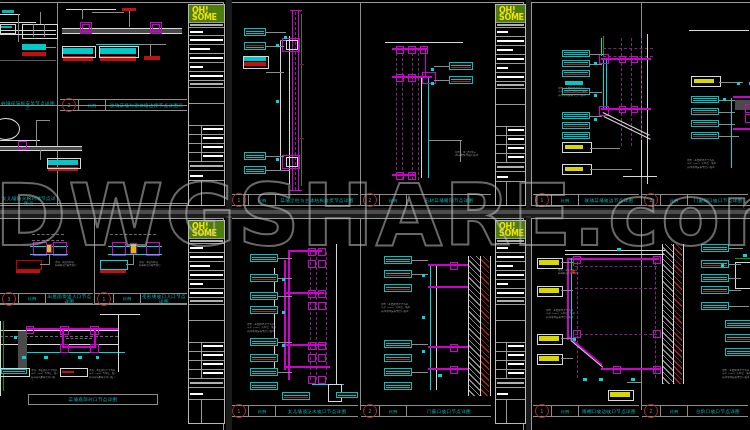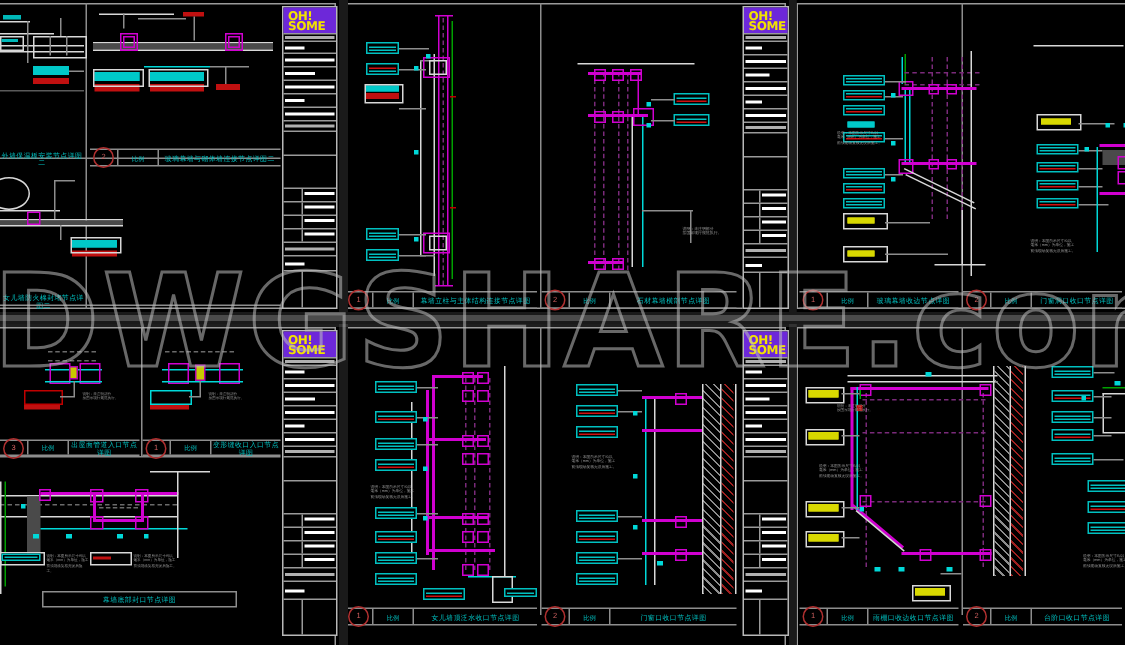--- a/index.html
+++ b/index.html
@@ -56,21 +56,21 @@
         display:flex;align-items:center;justify-content:center;
         font-size:5px;color:#d06060;flex:0 0 auto;margin:0 2px;}
   .tscale{flex:0 0 auto;width:26px;text-align:center;font-size:4.2px;color:#00c0c0;
           border-left:1px solid #8d8d8d;border-right:1px solid #8d8d8d;
           height:100%;display:flex;align-items:center;justify-content:center;}
   .ttitle{flex:1;text-align:center;font-size:4.6px;color:#00c0c0;letter-spacing:.3px;}
 
   
   .tblock{position:absolute;border:1px solid #b8b8b8;background:#000;
           display:flex;flex-direction:column;box-sizing:border-box;}
-  .logo{background:#6d28d9;text-align:left;padding:2px 2px 1px 3px;}
+  .logo{background:#4d7c0f;text-align:left;padding:2px 2px 1px 3px;}
   .logo span{display:block;color:#f2e300;font-weight:bold;font-size:8px;line-height:7px;
              letter-spacing:-.3px;font-family:"DejaVu Sans",sans-serif;}
   .tbrow{border-top:1px solid #9a9a9a;display:flex;align-items:center;
          padding:0 1px;box-sizing:border-box;}
   .bar{background:#ffffff;height:2px;flex:1;}
   .bar.s{flex:0 0 40%;}
   .bar.t{flex:0 0 60%;}
   .bar.g{background:#b0b0b0;}
   .tbtext{font-size:3px;color:#e8e8e8;line-height:3.4px;padding:1px;word-break:break-all;}
   .tbgrid{border-top:1px solid #9a9a9a;display:flex;}

